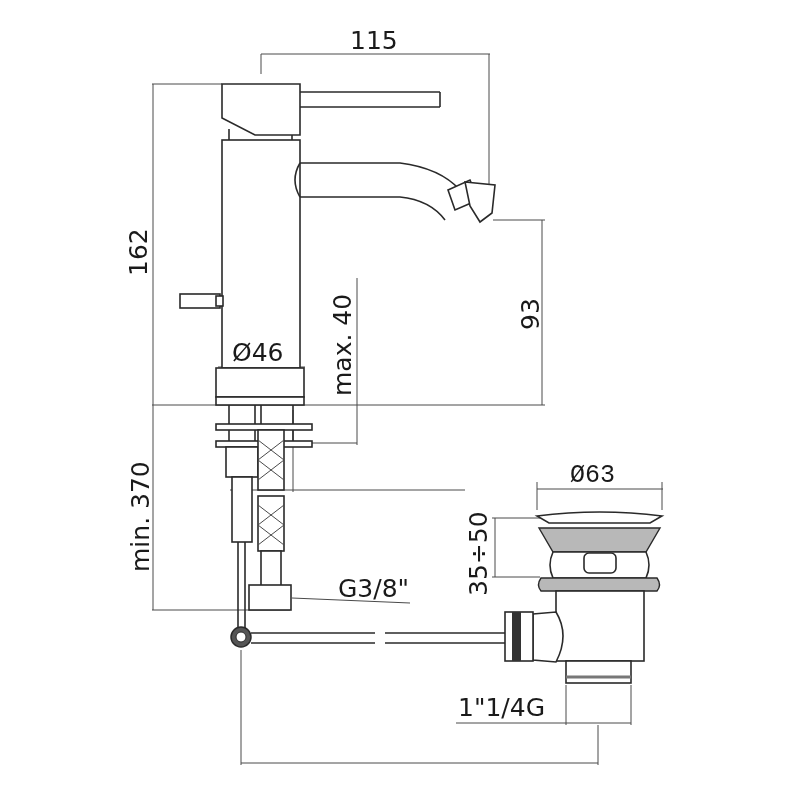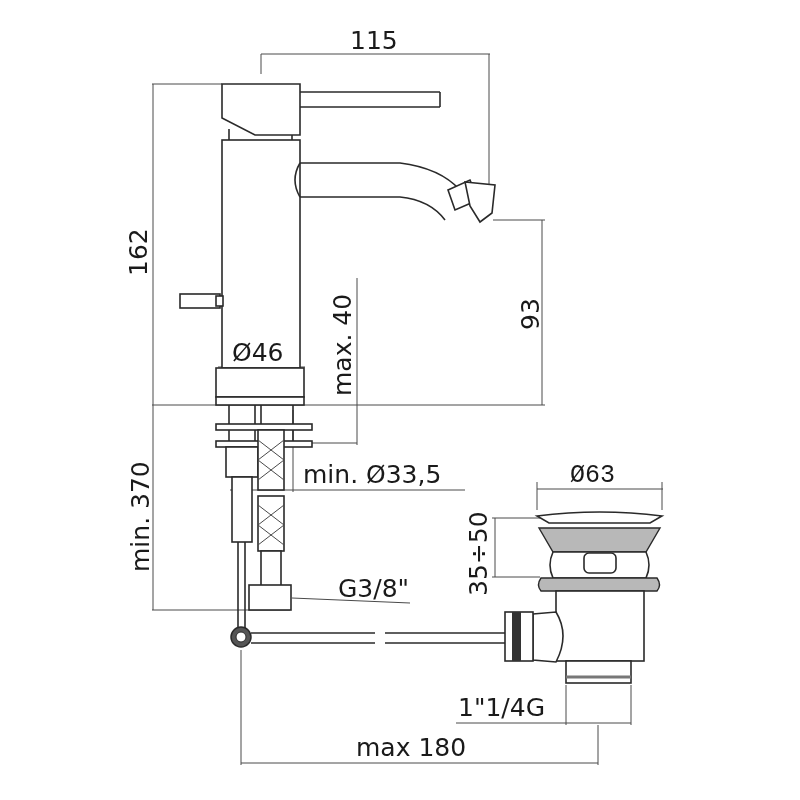--- a/index.html
+++ b/index.html
@@ -132,20 +132,18 @@
       <rect class="fillw" x="566" y="661" width="65" height="22"></rect>
       <line x1="566" y1="677" x2="631" y2="677" stroke="#777" stroke-width="3"></line>
     </g>
   </svg>
 
   <div class="lbl" style="left:350px;top:28px;">115</div>
   <div class="lbl rot" style="left:126px;top:276px;">162</div>
   <div class="lbl rot" style="left:518px;top:330px;">93</div>
   <div class="lbl" style="left:232px;top:340px;">Ø46</div>
   <div class="lbl rot" style="left:330px;top:396px;">max. 40</div>
-  <div class="lbl" style="left:303px;top:462px;">min. Ø33,5</div>
   <div class="lbl rot" style="left:128px;top:572px;">min. 370</div>
   <div class="lbl" style="left:338px;top:576px;">G3/8"</div>
   <div class="lbl" style="left:570px;top:463px;font-family:Liberation Mono, monospace;">Ø63</div>
   <div class="lbl rot" style="left:466px;top:596px;">35÷50</div>
   <div class="lbl" style="left:458px;top:695px;">1"1/4G</div>
-  <div class="lbl" style="left:356px;top:735px;">max 180</div>
 </div>
 
 </body></html>

